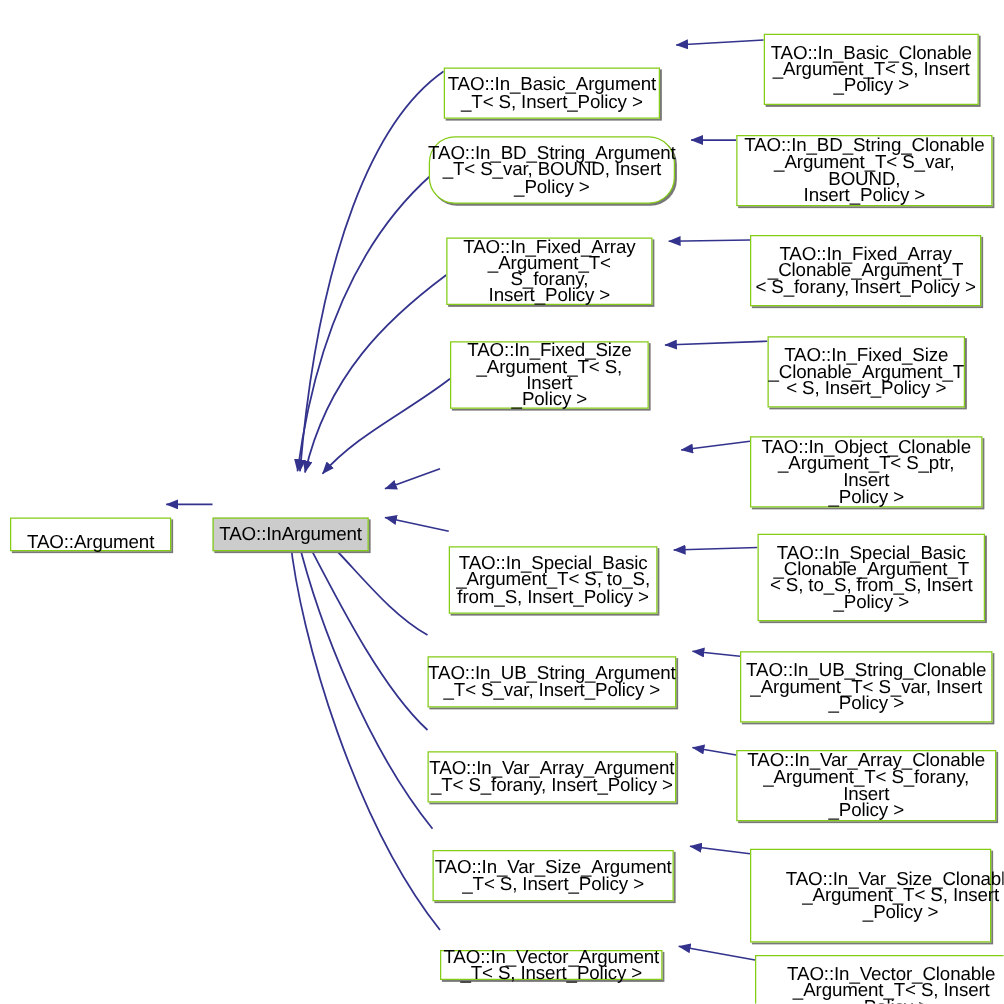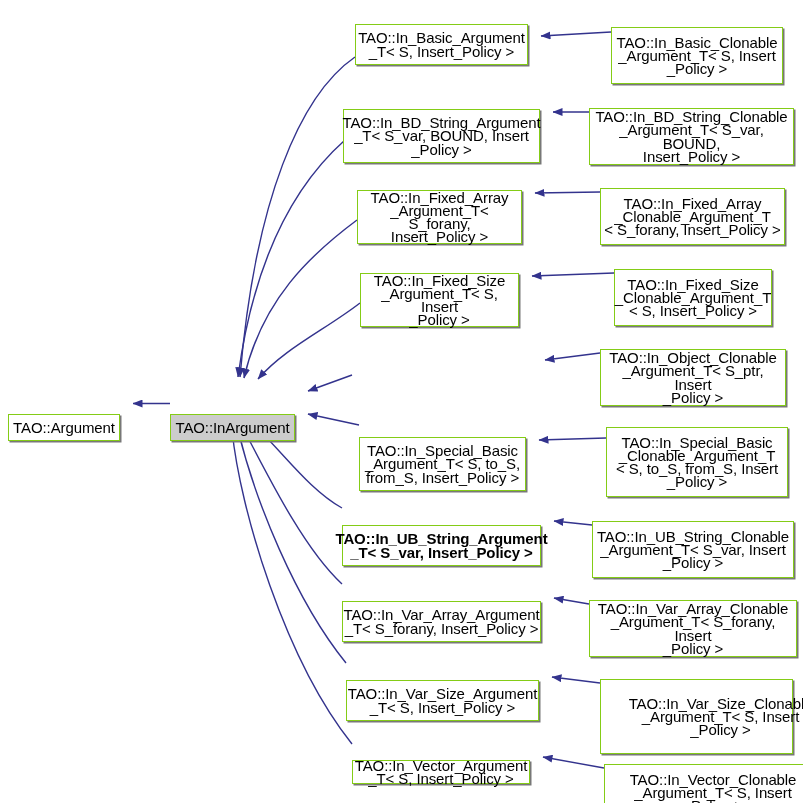--- a/index.html
+++ b/index.html
@@ -85,53 +85,53 @@
       <path d="M614,273 L532,276" marker-end="url(#arrow)"></path>
       <path d="M600,353 L545,360" marker-end="url(#arrow)"></path>
       <path d="M606,438 L539,440" marker-end="url(#arrow)"></path>
       <path d="M592,525 L554,521" marker-end="url(#arrow)"></path>
       <path d="M589,604 L554,598" marker-end="url(#arrow)"></path>
       <path d="M600,683 L552,677" marker-end="url(#arrow)"></path>
       <path d="M604,768 L543,757" marker-end="url(#arrow)"></path>
     </g>
   </svg>
 
-  <div class="node" style="left: 8px; top: 390px; width: 112px; height: 27px;">
+  <div class="node" style="left: 8px; top: 390px; width: 129px; height: 27px; align-items: flex-end;">
     <span class="node-label">TAO::Argument</span>
   </div>
 
   <div class="node root" style="left: 170px; top: 390px; width: 125px; height: 27px;">
     <span class="node-label">TAO::InArgument</span>
   </div>
 
-  <div class="node" style="left: 355px; top: 0; width: 173px; height: 41px;">
+  <div class="node" style="left: 355px; top: 30px; width: 173px; height: 41px;">
     <span class="node-label">TAO::In_Basic_Argument
 _T&lt; S, Insert_Policy &gt;</span>
   </div>
-  <div class="node" style="left: 343px; top: 85px; width: 197px; height: 54px;">
+  <div class="node" style="left: 343px; top: 85px; width: 197px; height: 54px; border-radius: 21px;">
     <span class="node-label">TAO::In_BD_String_Argument
 _T&lt; S_var, BOUND, Insert
 _Policy &gt;</span>
   </div>
   <div class="node" style="left: 357px; top: 166px; width: 165px; height: 54px;">
     <span class="node-label">TAO::In_Fixed_Array
 _Argument_T&lt; S_forany,
 Insert_Policy &gt;</span>
   </div>
   <div class="node" style="left: 360px; top: 249px; width: 159px; height: 54px;">
     <span class="node-label">TAO::In_Fixed_Size
 _Argument_T&lt; S, Insert
 _Policy &gt;</span>
   </div>
   <div class="node" style="left: 359px; top: 413px; width: 167px; height: 54px;">
     <span class="node-label">TAO::In_Special_Basic
 _Argument_T&lt; S, to_S,
 from_S, Insert_Policy &gt;</span>
   </div>
-  <div class="node" style="left: 342px; top: 501px; width: 199px; height: 41px; font-weight: bold;">
+  <div class="node" style="left: 342px; top: 501px; width: 199px; height: 41px;">
     <span class="node-label">TAO::In_UB_String_Argument
 _T&lt; S_var, Insert_Policy &gt;</span>
   </div>
   <div class="node" style="left: 342px; top: 577px; width: 199px; height: 41px;">
     <span class="node-label">TAO::In_Var_Array_Argument
 _T&lt; S_forany, Insert_Policy &gt;</span>
   </div>
   <div class="node" style="left: 346px; top: 656px; width: 193px; height: 41px;">
     <span class="node-label">TAO::In_Var_Size_Argument
 _T&lt; S, Insert_Policy &gt;</span>

